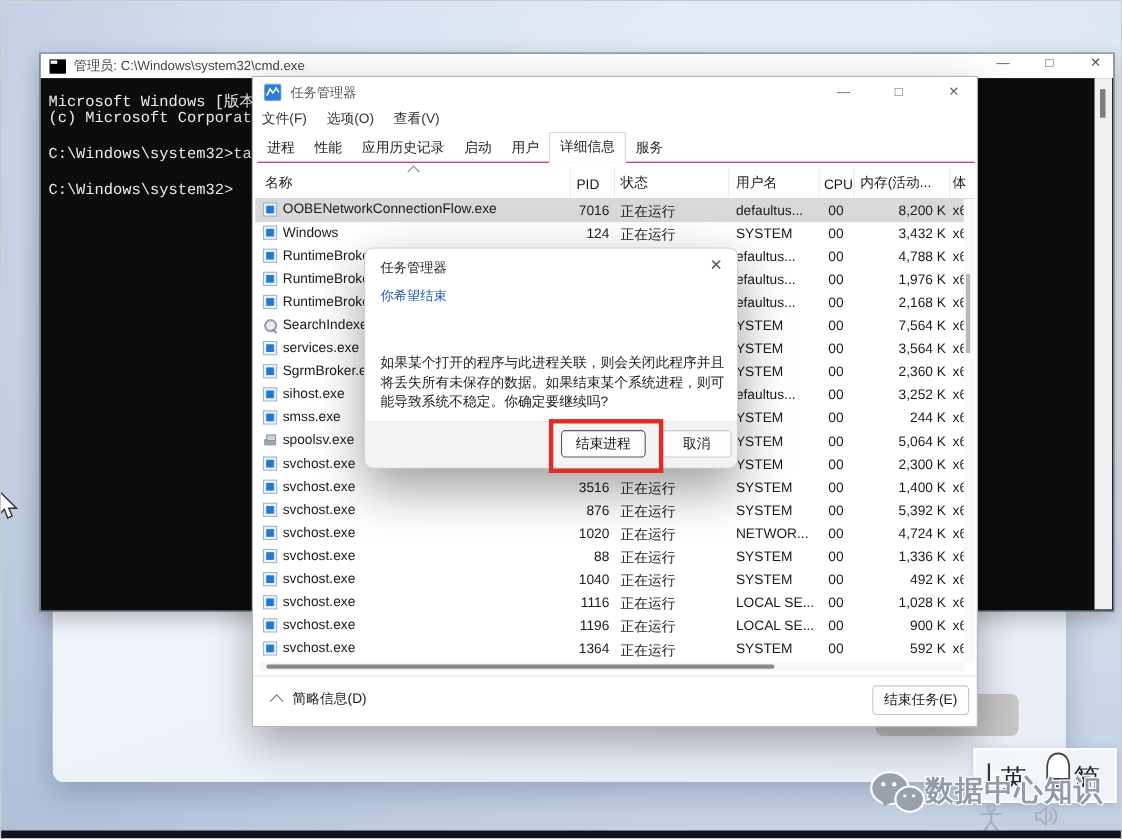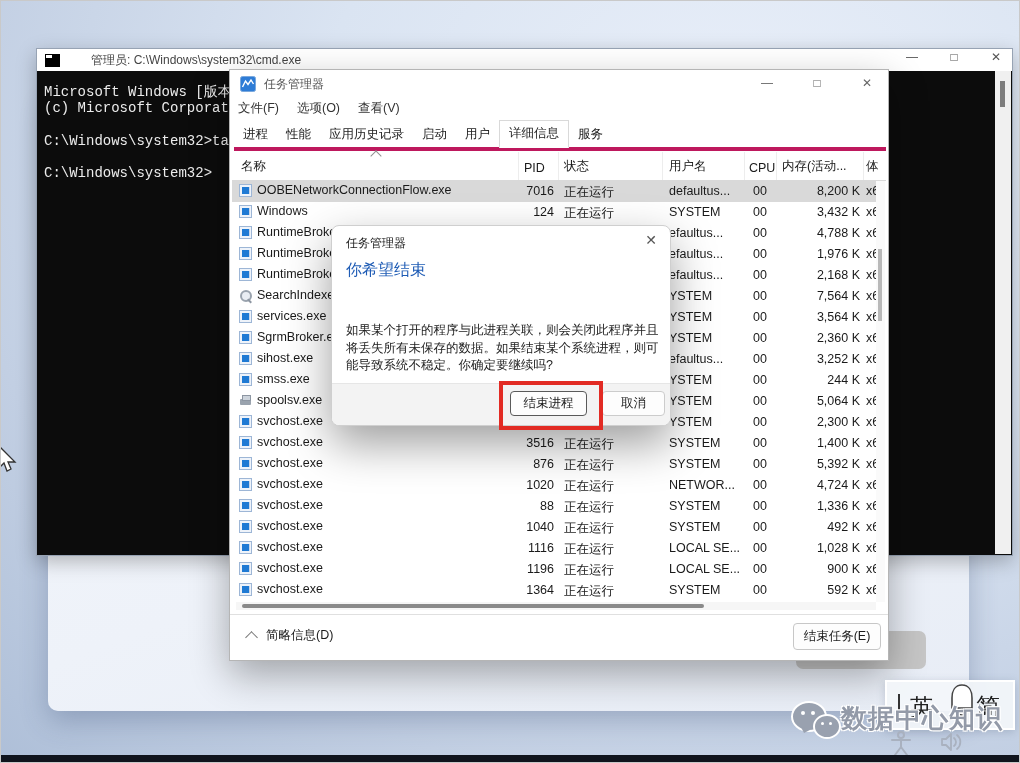--- a/index.html
+++ b/index.html
@@ -11,42 +11,42 @@
   .oobe-card{position:absolute;left:47px;top:92px;width:921px;height:618px;border-radius:10px;
     background:linear-gradient(160deg,#f4f7fc 0%,#eef2f9 60%,#e8edf6 100%);
     box-shadow:0 10px 28px rgba(50,70,110,.30);z-index:1;}
   .gray-next-btn{position:absolute;left:795px;top:630px;width:130px;height:38px;border-radius:7px;
     background:#c6c6c6;z-index:2;border:none;}
   
   .cmd{position:absolute;left:35px;top:47px;width:977px;height:508px;z-index:3;
     background:#0c0c0c;border:1px solid #97a3b4;box-sizing:border-box;
     box-shadow:0 6px 18px rgba(0,0,0,.25);}
   .cmd-titlebar{position:absolute;left:0;top:0;right:0;height:22px;background:#ffffff;
-    display:flex;align-items:center;padding-left:8px;box-sizing:border-box;gap:24px;}
+    display:flex;align-items:center;padding-left:8px;box-sizing:border-box;}
   .cmd-icon{width:15px;height:13px;background:#000;margin-right:7px;position:relative;flex:0 0 auto;}
   .cmd-icon:before{content:"";position:absolute;left:1px;top:1px;width:6px;height:3px;background:#fff;}
   .cmd-title{font-size:12px;color:#444;white-space:nowrap;}
   .cmd-controls{position:absolute;right:6px;top:1px;display:flex;gap:22px;color:#555;font-size:12px;}
   .cmd-controls span{width:20px;text-align:center;cursor:default;}
   .cmd-line{position:absolute;left:7px;color:#ececec;font-family:"Liberation Mono",monospace;
     font-size:14px;white-space:pre;}
   .cmd-scroll{position:absolute;right:1px;top:22px;width:16px;bottom:1px;background:#f0f0f0;}
   .cmd-scroll-thumb{position:absolute;left:5px;top:10px;width:5px;height:26px;background:#7d7d7d;}
   
   .tm{position:absolute;left:228px;top:68px;width:660px;height:592px;z-index:4;background:#fff;
     border:1px solid #b5b5b5;box-sizing:border-box;box-shadow:0 14px 36px rgba(0,0,0,.32);
     font-size:12.5px;color:#1a1a1a;}
   .tm-titlebar{position:absolute;left:0;top:0;right:0;height:28px;display:flex;align-items:center;
     padding-left:10px;box-sizing:border-box;}
   .tm-title{font-size:12px;color:#555;margin-left:8px;}
   .tm-controls{position:absolute;right:10px;top:6px;display:flex;gap:28px;color:#666;font-size:12px;}
   .tm-controls span{width:22px;text-align:center;cursor:default;}
   .tm-menubar{position:absolute;left:8px;top:30px;display:flex;gap:18px;color:#333;}
   .tm-menu-item{cursor:default;}
-  .tm-tabs{position:absolute;left:4px;top:52px;right:2px;height:25px;border-bottom:4px solid #be185d;
+  .tm-tabs{position:absolute;left:4px;top:52px;right:2px;height:25px;border-bottom:1px solid #be185d;
     display:flex;align-items:flex-end;text-align:right;}
   .tm-tab{padding:4px 9px 5px 9px;margin-bottom:-1px;color:#222;cursor:default;white-space:nowrap;}
   .tm-tab.selected{background:#fff;border:1px solid #d9d9d9;border-bottom:1px solid #fff;}
   
   .tm-header{position:absolute;left:2px;top:80px;width:654px;height:30px;border-bottom:1px solid #d9d9d9;}
   .tm-header .hcell{position:absolute;bottom:5px;color:#1a1a1a;}
   .sort-chev{position:absolute;left:140px;top:2px;width:7px;height:7px;border-left:1px solid #909090;
     border-top:1px solid #909090;transform:rotate(45deg);}
   .vline{position:absolute;top:2px;bottom:0;width:1px;background:#ededed;}
   .tm-body{position:absolute;left:2px;top:111px;width:646px;height:421px;overflow:hidden;}
@@ -81,21 +81,21 @@
     border-top:1.5px solid #777;transform:rotate(45deg);}
   .tm-footer-label{position:absolute;left:36px;top:12px;color:#1a1a1a;}
   .end-task-btn{position:absolute;right:7px;top:8px;width:88px;height:27px;background:#fdfdfd;
     border:1px solid #c7c7c7;border-radius:4px;font-size:12.5px;font-family:"Liberation Sans",sans-serif;
     color:#1a1a1a;}
   
   .dlg{position:absolute;left:330px;top:224px;width:340px;height:201px;background:#fff;z-index:6;
     border:1px solid #cfcfcf;border-radius:8px;box-shadow:0 18px 45px rgba(0,0,0,.38);box-sizing:border-box;overflow:hidden;}
   .dlg-title{position:absolute;left:14px;top:9px;font-size:12px;color:#1a1a1a;}
   .dlg-close{position:absolute;right:13px;top:6px;font-size:14px;color:#555;cursor:default;}
-  .dlg-heading{position:absolute;left:14px;top:33px;font-size:16px;line-height:21px;color:#1f5cb5;}
+  .dlg-heading{position:absolute;left:14px;top:33px;font-size:12px;line-height:21px;color:#1f5cb5;}
   .dlg-body{position:absolute;left:14px;top:96px;width:314px;font-size:12.5px;line-height:17.5px;color:#222;}
   .dlg-footer{position:absolute;left:0;right:0;bottom:0;height:41px;background:#f3f3f3;border-top:1px solid #e6e6e6;}
   .dlg-btn{position:absolute;top:7px;height:25px;border-radius:4px;font-size:12.5px;
     font-family:"Liberation Sans",sans-serif;color:#1a1a1a;background:#fdfdfd;}
   .btn-endproc{left:178px;width:77px;border:1.5px solid #5a5a5a;}
   .btn-cancel{left:270px;width:63px;border:1px solid #cccccc;}
   .red-annot{position:absolute;left:498px;top:380px;width:96px;height:41px;border:4px solid #e22b24;
     z-index:7;background:transparent;}
   
   .cursor{position:absolute;left:-7px;top:443px;z-index:9;}

